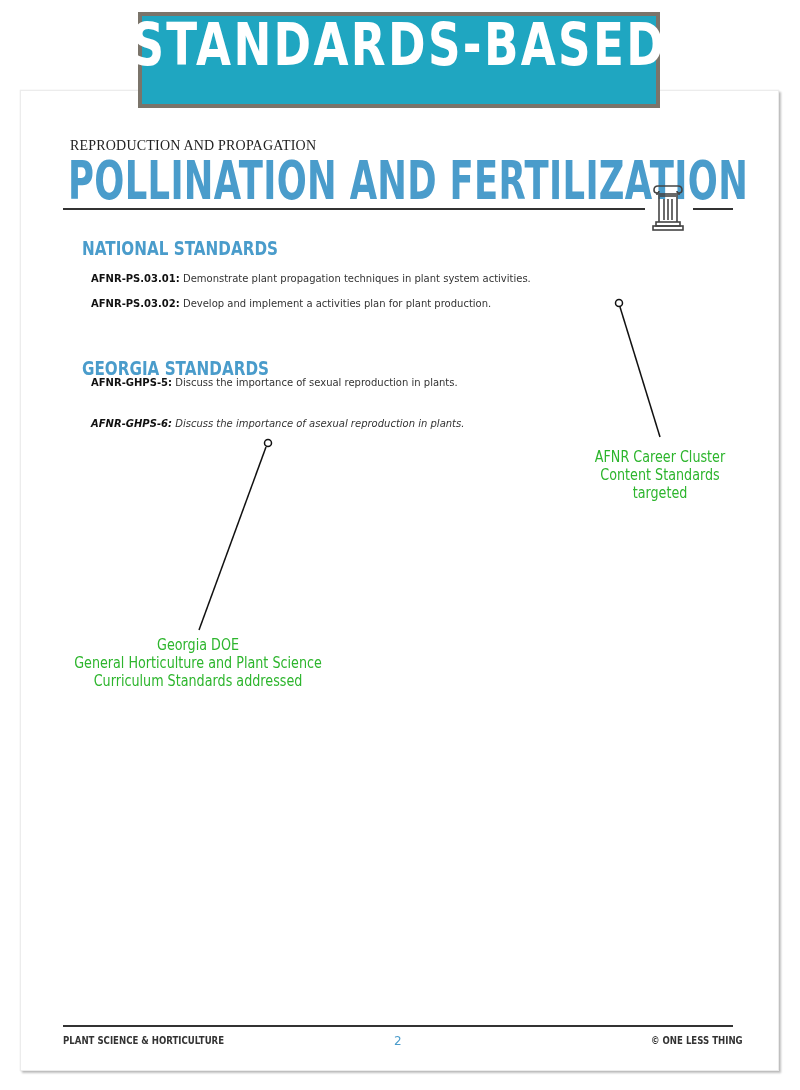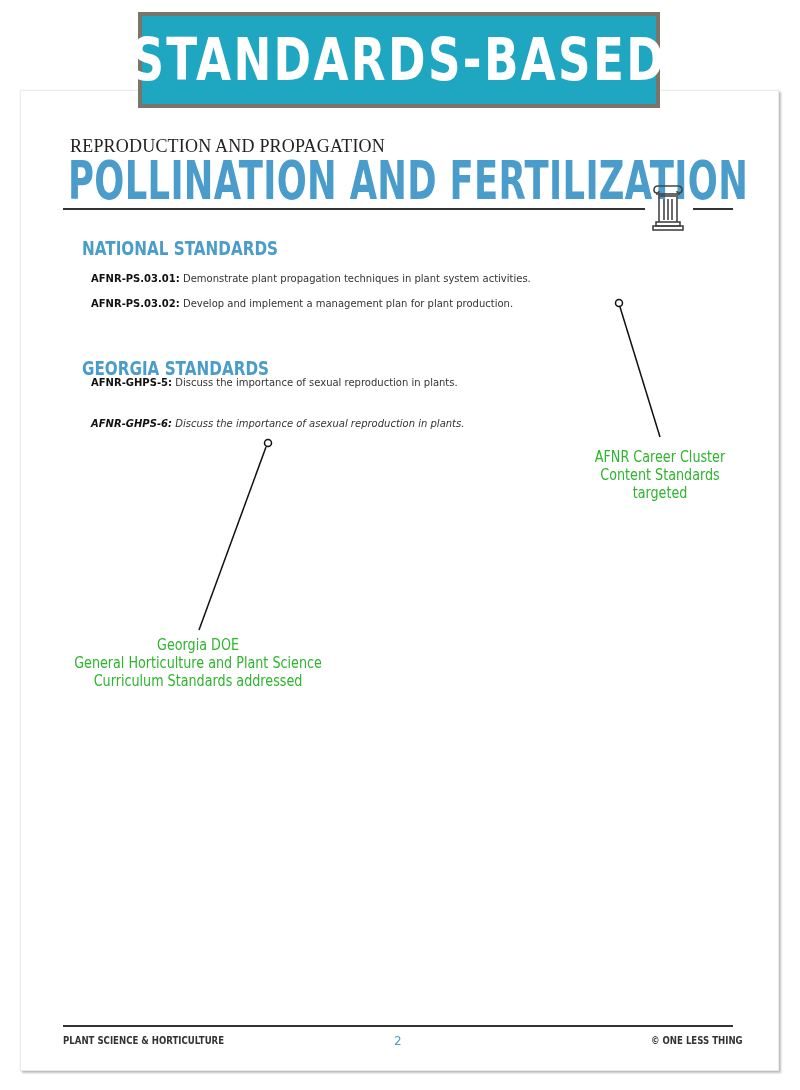--- a/index.html
+++ b/index.html
@@ -11,37 +11,37 @@
     .page {
       position:absolute; left:20px; top:90px; width:757px; height:979px;
       background:#ffffff;
       border:1px solid #ececec;
       box-shadow: 2px 2px 2px rgba(0,0,0,0.25), 0 0 1px rgba(0,0,0,0.15);
     }
     .banner {
       position:absolute; left:138px; top:12px; width:514px; height:88px;
       background:#1fa6c1;
       border:4px solid #7a746a;
-      display:flex; align-items:center; justify-content:center;
+      display:flex; align-items:flex-start; justify-content:center;
       z-index:5;
     }
     .banner-text {
       color:#ffffff;
       font-family:"DejaVu Sans", sans-serif;
       font-weight:bold;
       font-size:58px;
       letter-spacing:3px;
       transform:scaleX(0.78);
       white-space:nowrap;
       line-height:1;
     }
     .subtitle {
       position:absolute; left:70px; top:136px;
       font-family:"Liberation Serif", serif;
-      font-size:18px; color:#222;
+      font-size:14px; color:#222;
       letter-spacing:0.2px;
       line-height:20px;
     }
     .title {
       position:absolute; left:68px; top:152px;
       font-family:"DejaVu Sans", sans-serif;
       font-weight:bold;
       font-size:54px; color:#4a9ccb;
       line-height:58px;
       transform-origin:left top;
@@ -113,21 +113,21 @@
   <line x1="22" y1="15" x2="22" y2="36"></line>
   <rect x="6" y="38" width="24" height="4"></rect>
   <rect x="3" y="42" width="30" height="4"></rect>
 </svg>
 
 <div class="section-heading" style="top:238px;">NATIONAL STANDARDS</div>
 <div class="std-line" style="top:272px;">
   <span class="std-code">AFNR-PS.03.01:</span><span> Demonstrate plant propagation techniques in plant system activities.</span>
 </div>
 <div class="std-line" style="top:297px;">
-  <span class="std-code">AFNR-PS.03.02:</span><span> Develop and implement a management plan for plant production.</span>
+  <span class="std-code">AFNR-PS.03.02:</span><span> Develop and implement a activities plan for plant production.</span>
 </div>
 
 <div class="section-heading" style="top:358px;">GEORGIA STANDARDS</div>
 <div class="std-line" style="top:376px;">
   <span class="std-code">AFNR-GHPS-5:</span><span> Discuss the importance of sexual reproduction in plants.</span>
 </div>
 <div class="std-line" style="top:417px;font-style:italic;">
   <span class="std-code">AFNR-GHPS-6:</span><span> Discuss the importance of asexual reproduction in plants.</span>
 </div>
 

